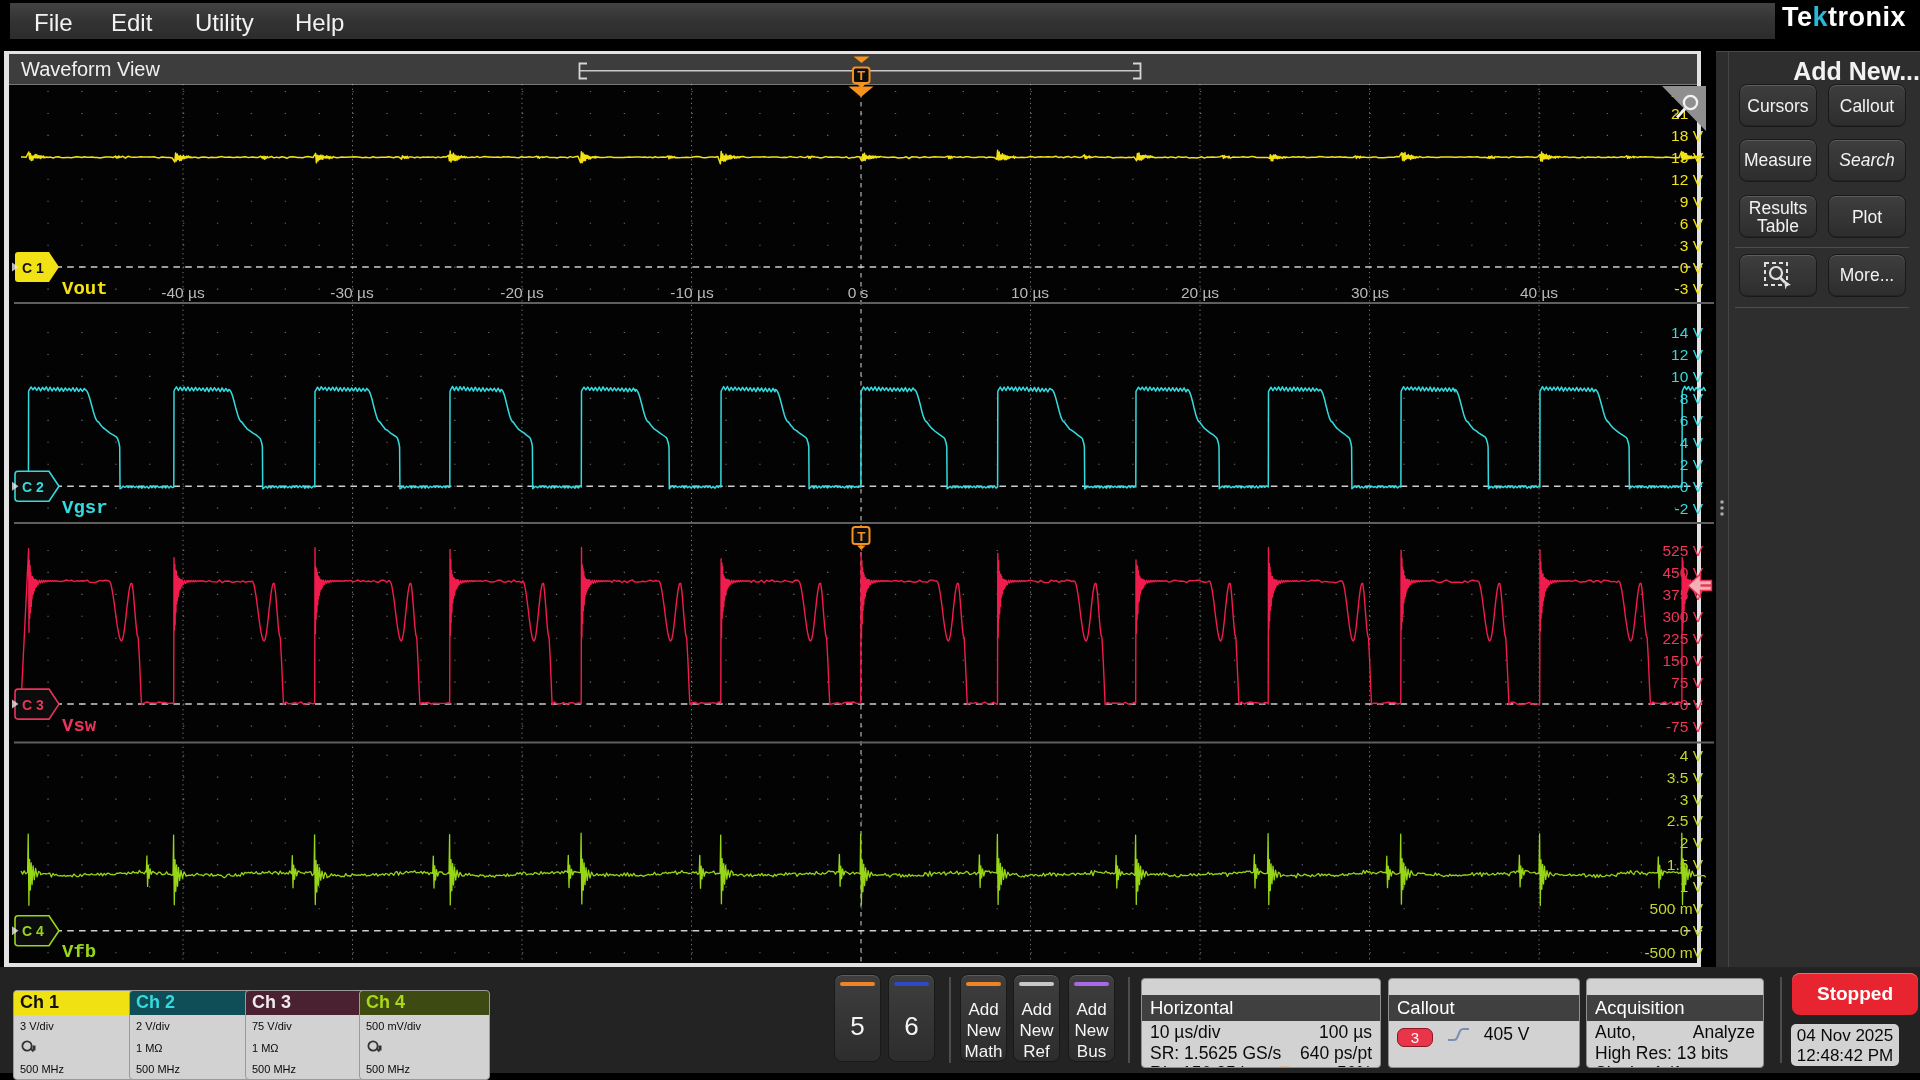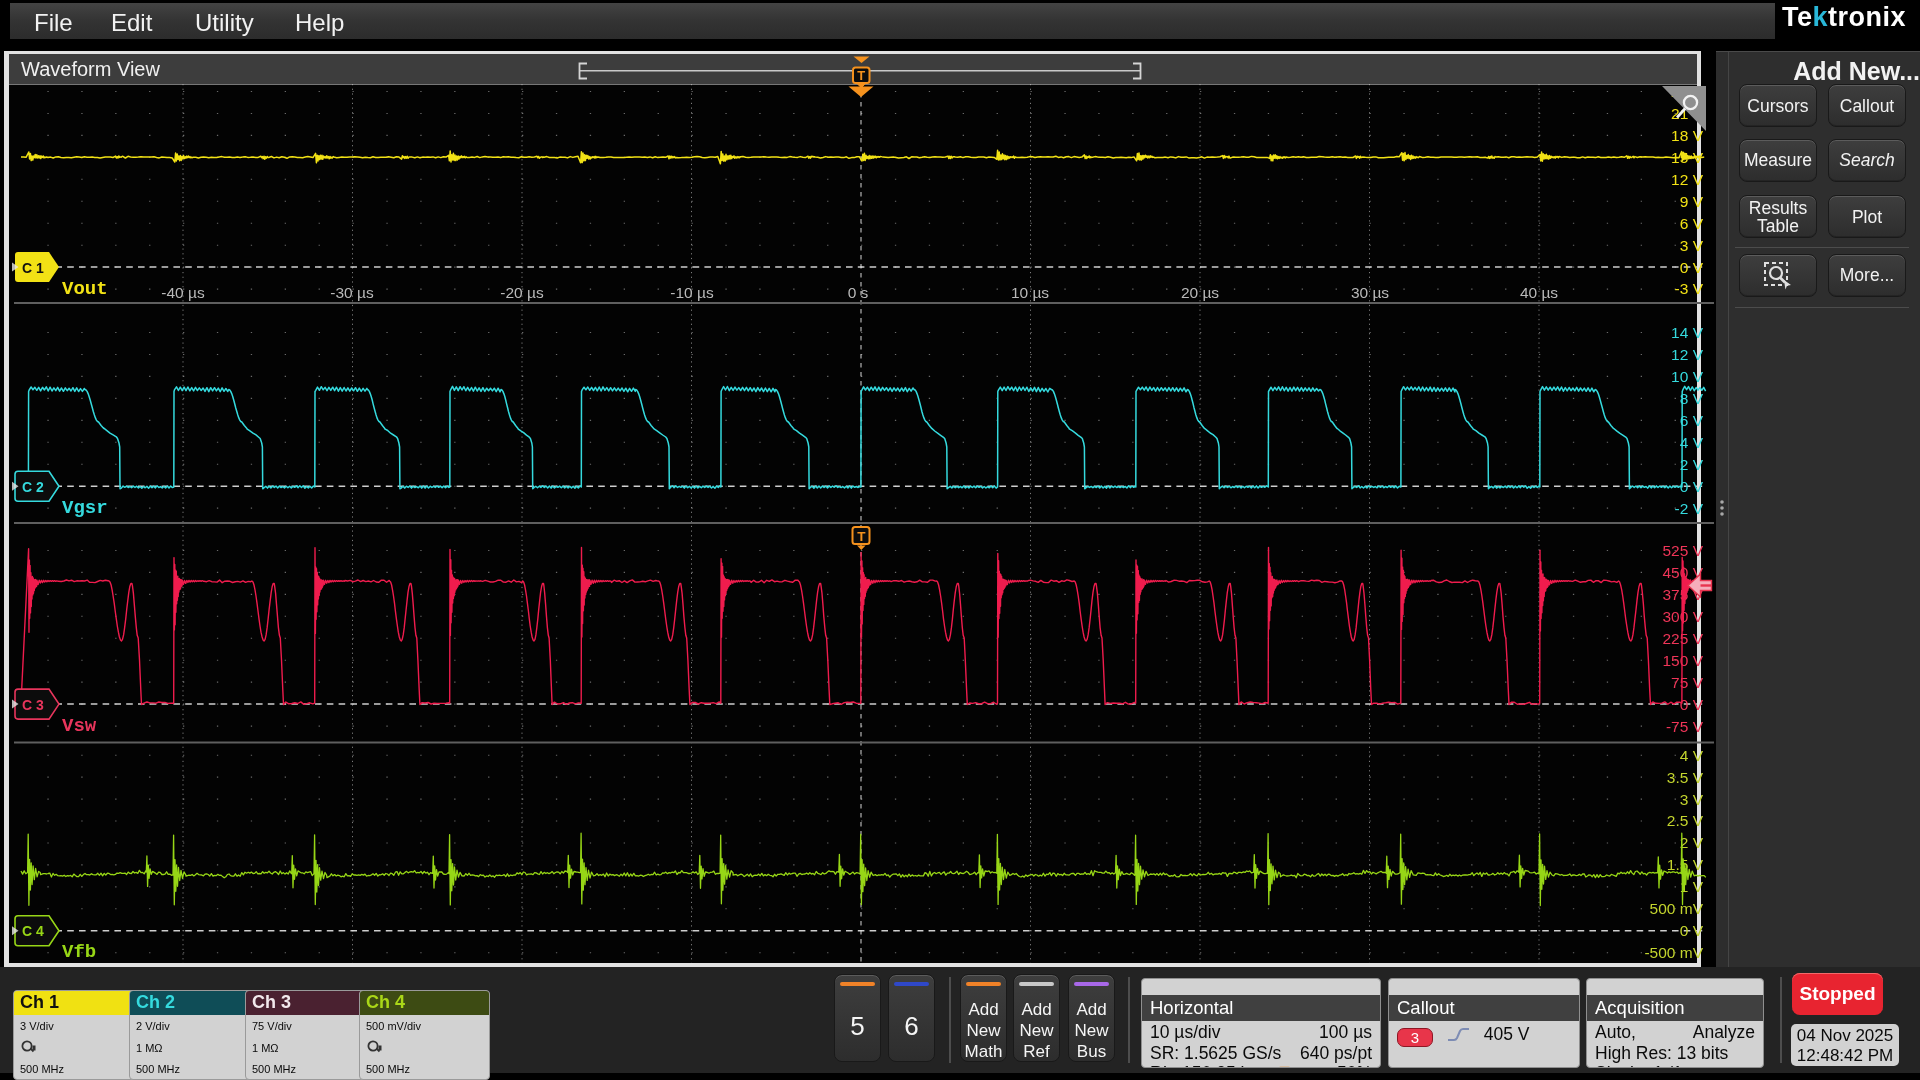--- a/index.html
+++ b/index.html
@@ -44,21 +44,21 @@
 .sbtn .num { margin-top:36px; font-size:26px; }
 .sbtn .txt { margin-top:24px; font-size:17px; line-height:21px; }
 .vsep { position:absolute; top:10px; width:2px; height:86px; background:#4d4d4d; }
 .ipanel { position:absolute; top:11px; border-radius:4px; overflow:hidden;
   border:1px solid #8f8f8f; background:#d2d2d2; height:90px; }
 .iphead { height:26px; background:#404040; color:#fff; font-size:18.5px;
   padding:2px 0 0 8px;margin-top:16px; }
 .ipbody { position:relative; font-size:17.5px; color:#0a0a0a; padding:1px 8px 0 8px;
   line-height:20.5px; }
 .rval { position:absolute; right:8px; }
-.stopped { position:absolute; left:1792px; top:6px; width:91px; height:42px;
+.stopped { position:absolute; left:1792px; top:6px; width:126px; height:42px;
   background:#e82430; border-radius:8px; color:#fff; font-weight:bold;
   font-size:19px; text-align:center; line-height:42px;
   box-shadow:inset 0 1px 0 #f26a6a; }
 .datetime { position:absolute; left:1791px; top:57px; width:108px; height:42px;
   background:#d2d2d2; border-radius:5px; color:#0a0a0a; font-size:17px;
   text-align:center; line-height:20px; padding-top:2px; }
 </style></head>
 <body>
 <div class="abs menubar">
   <span style="left:24px;">File</span>

